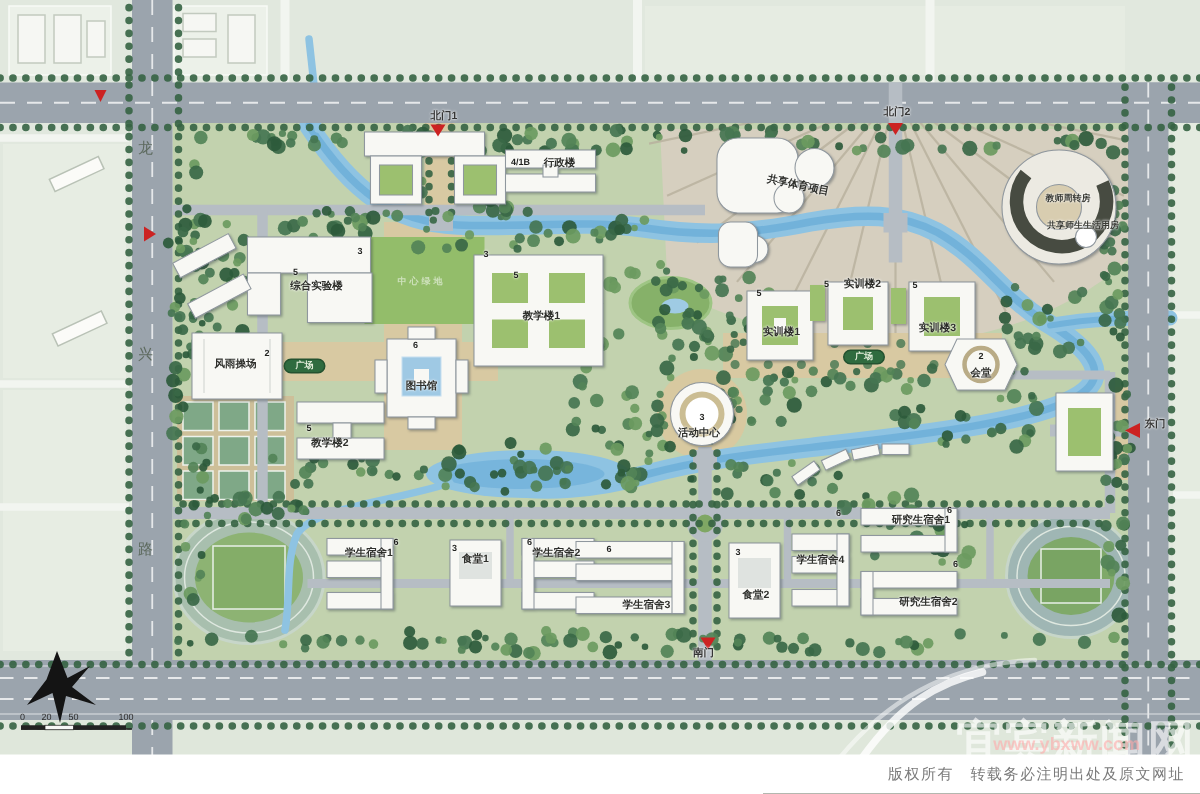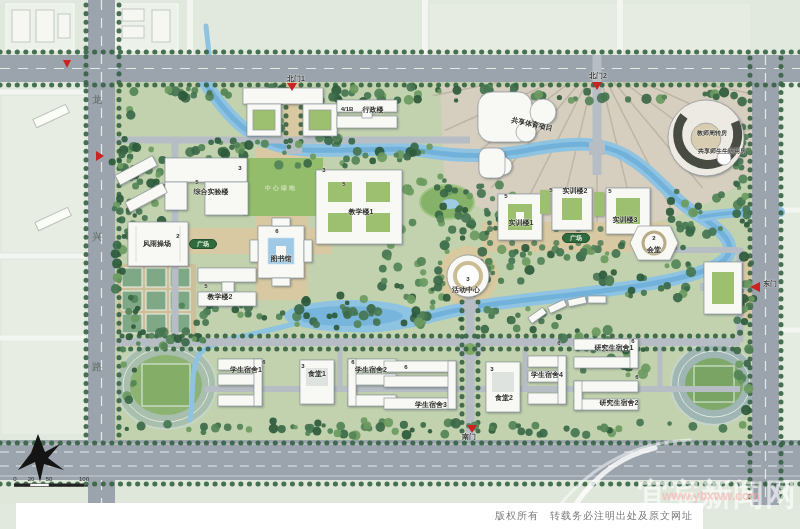--- a/index.html
+++ b/index.html
@@ -17,21 +17,21 @@
   .lab.oval{background:#2f6b3f;color:#e4eedb;border:1px solid #245230;border-radius:7px;
             padding:1px 7px;font-size:6px;text-shadow:none;}
   .lab.faint{color:rgba(255,255,255,.55);text-shadow:none;font-size:6px;letter-spacing:2px;}
   .lab.sc{font-size:6px;color:#2c2c2c;font-weight:normal;text-shadow:none;}
   
   .wm-brand{position:absolute;right:3px;top:474px;font-size:31px;font-weight:bold;
             letter-spacing:1px;color:rgba(255,255,255,.62);pointer-events:none;}
   .wm-url{position:absolute;right:40px;top:489px;font-size:12px;font-weight:bold;
           color:rgba(255,170,170,.6);pointer-events:none;}
   
-  .caption{position:absolute;left:16px;top:503px;width:687px;height:26px;background:#ffffff;
+  .caption{position:absolute;left:0;top:503px;width:800px;height:26px;background:#ffffff;
            display:flex;align-items:center;justify-content:flex-end;}
   .caption span{font-size:10px;color:#7a7a7a;padding-right:10px;letter-spacing:1px;}
 </style>
 </head>
 <body>
 
 <div id="stage">
 
 <svg id="map" width="800" height="529" viewBox="0 0 800 529">
 

